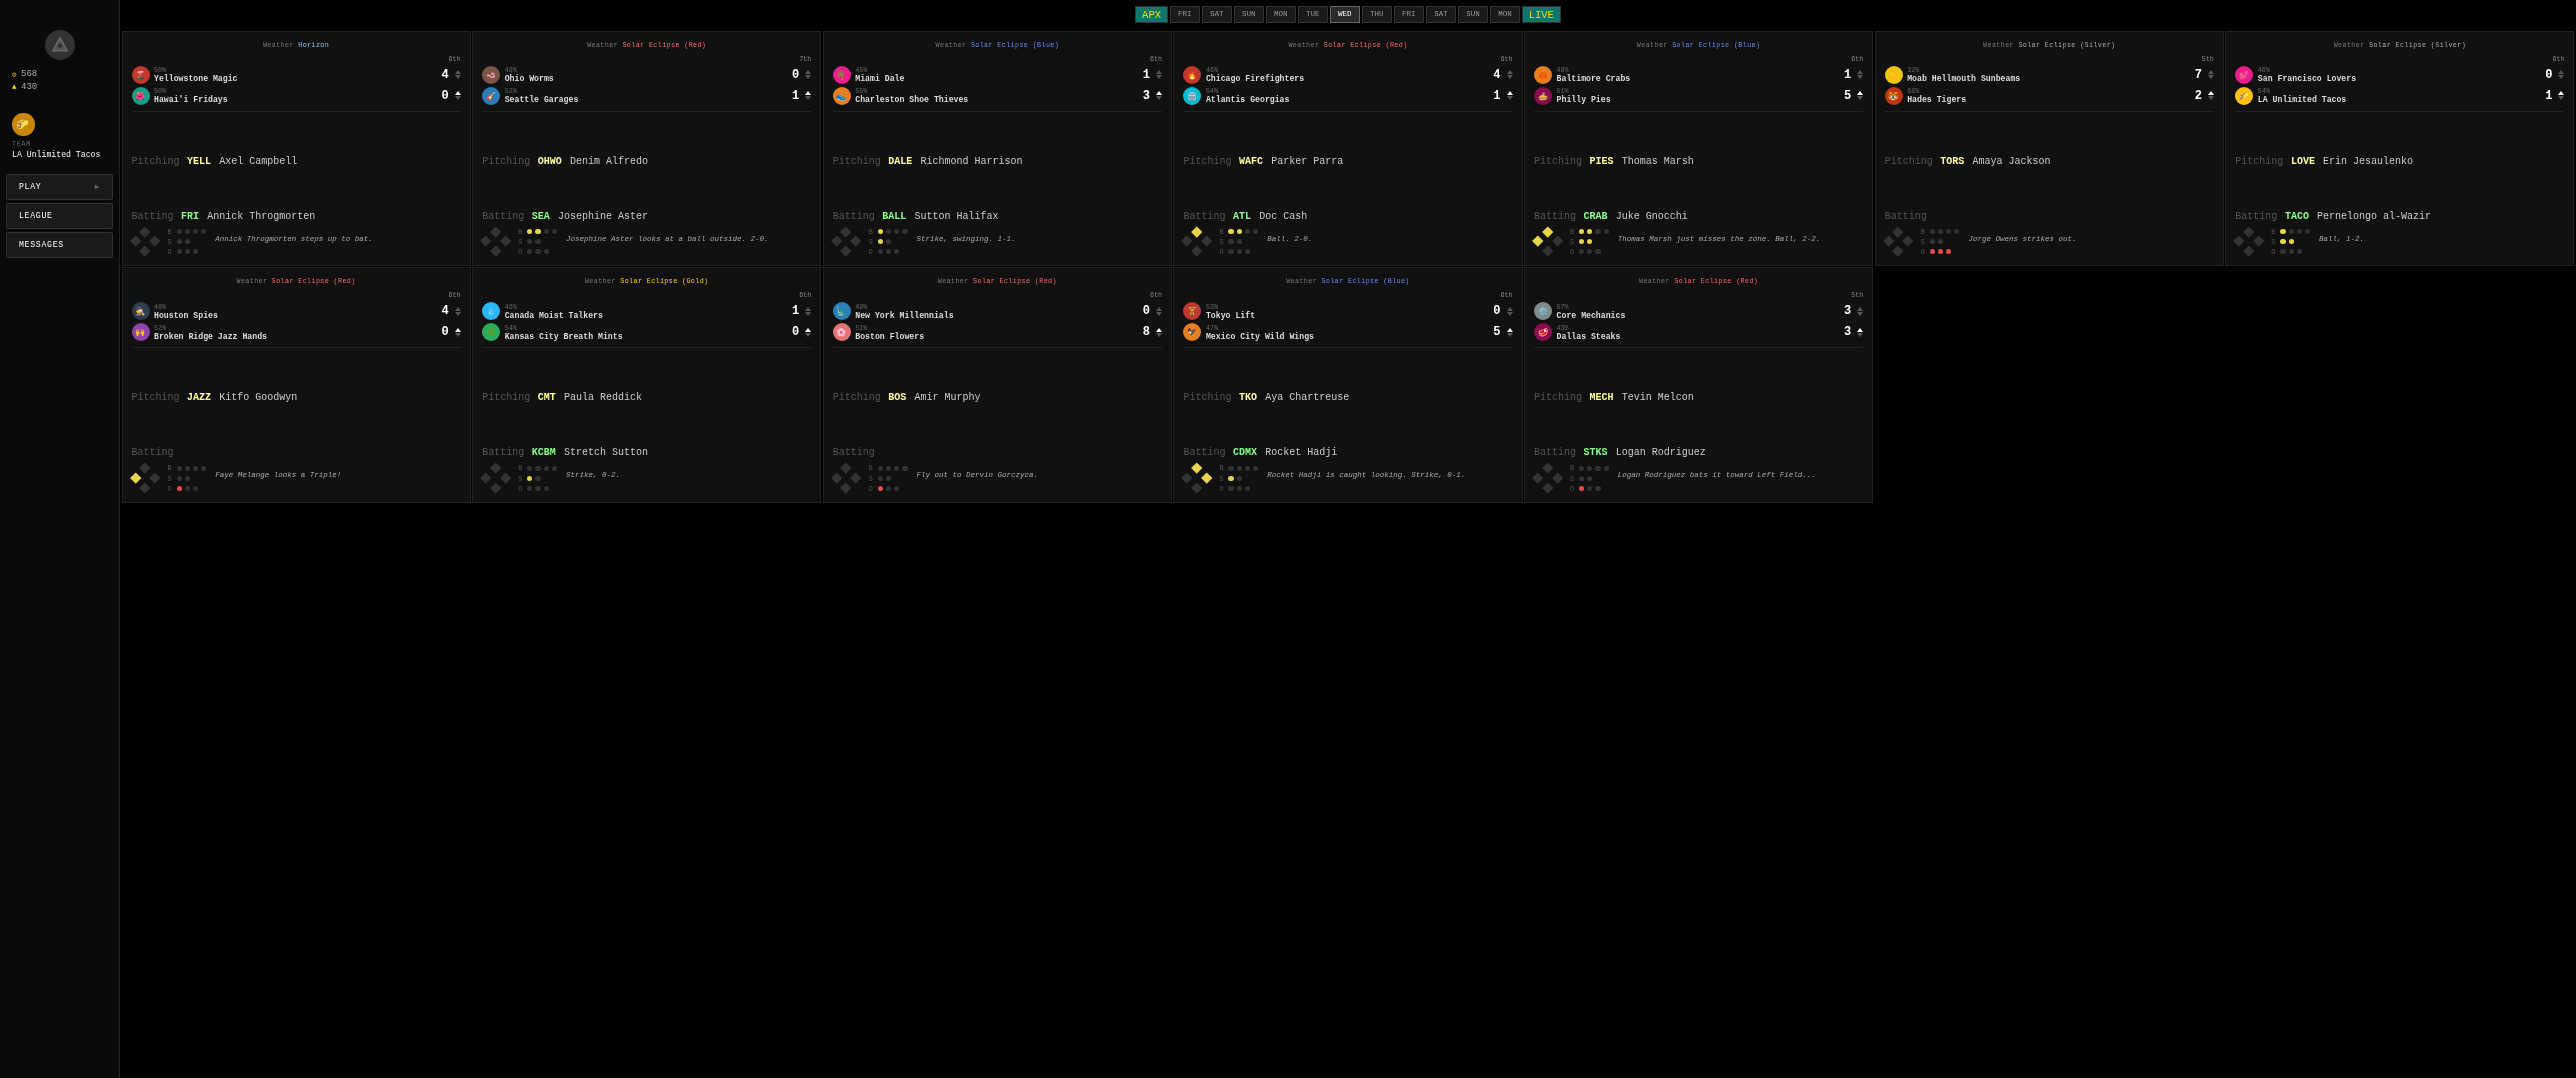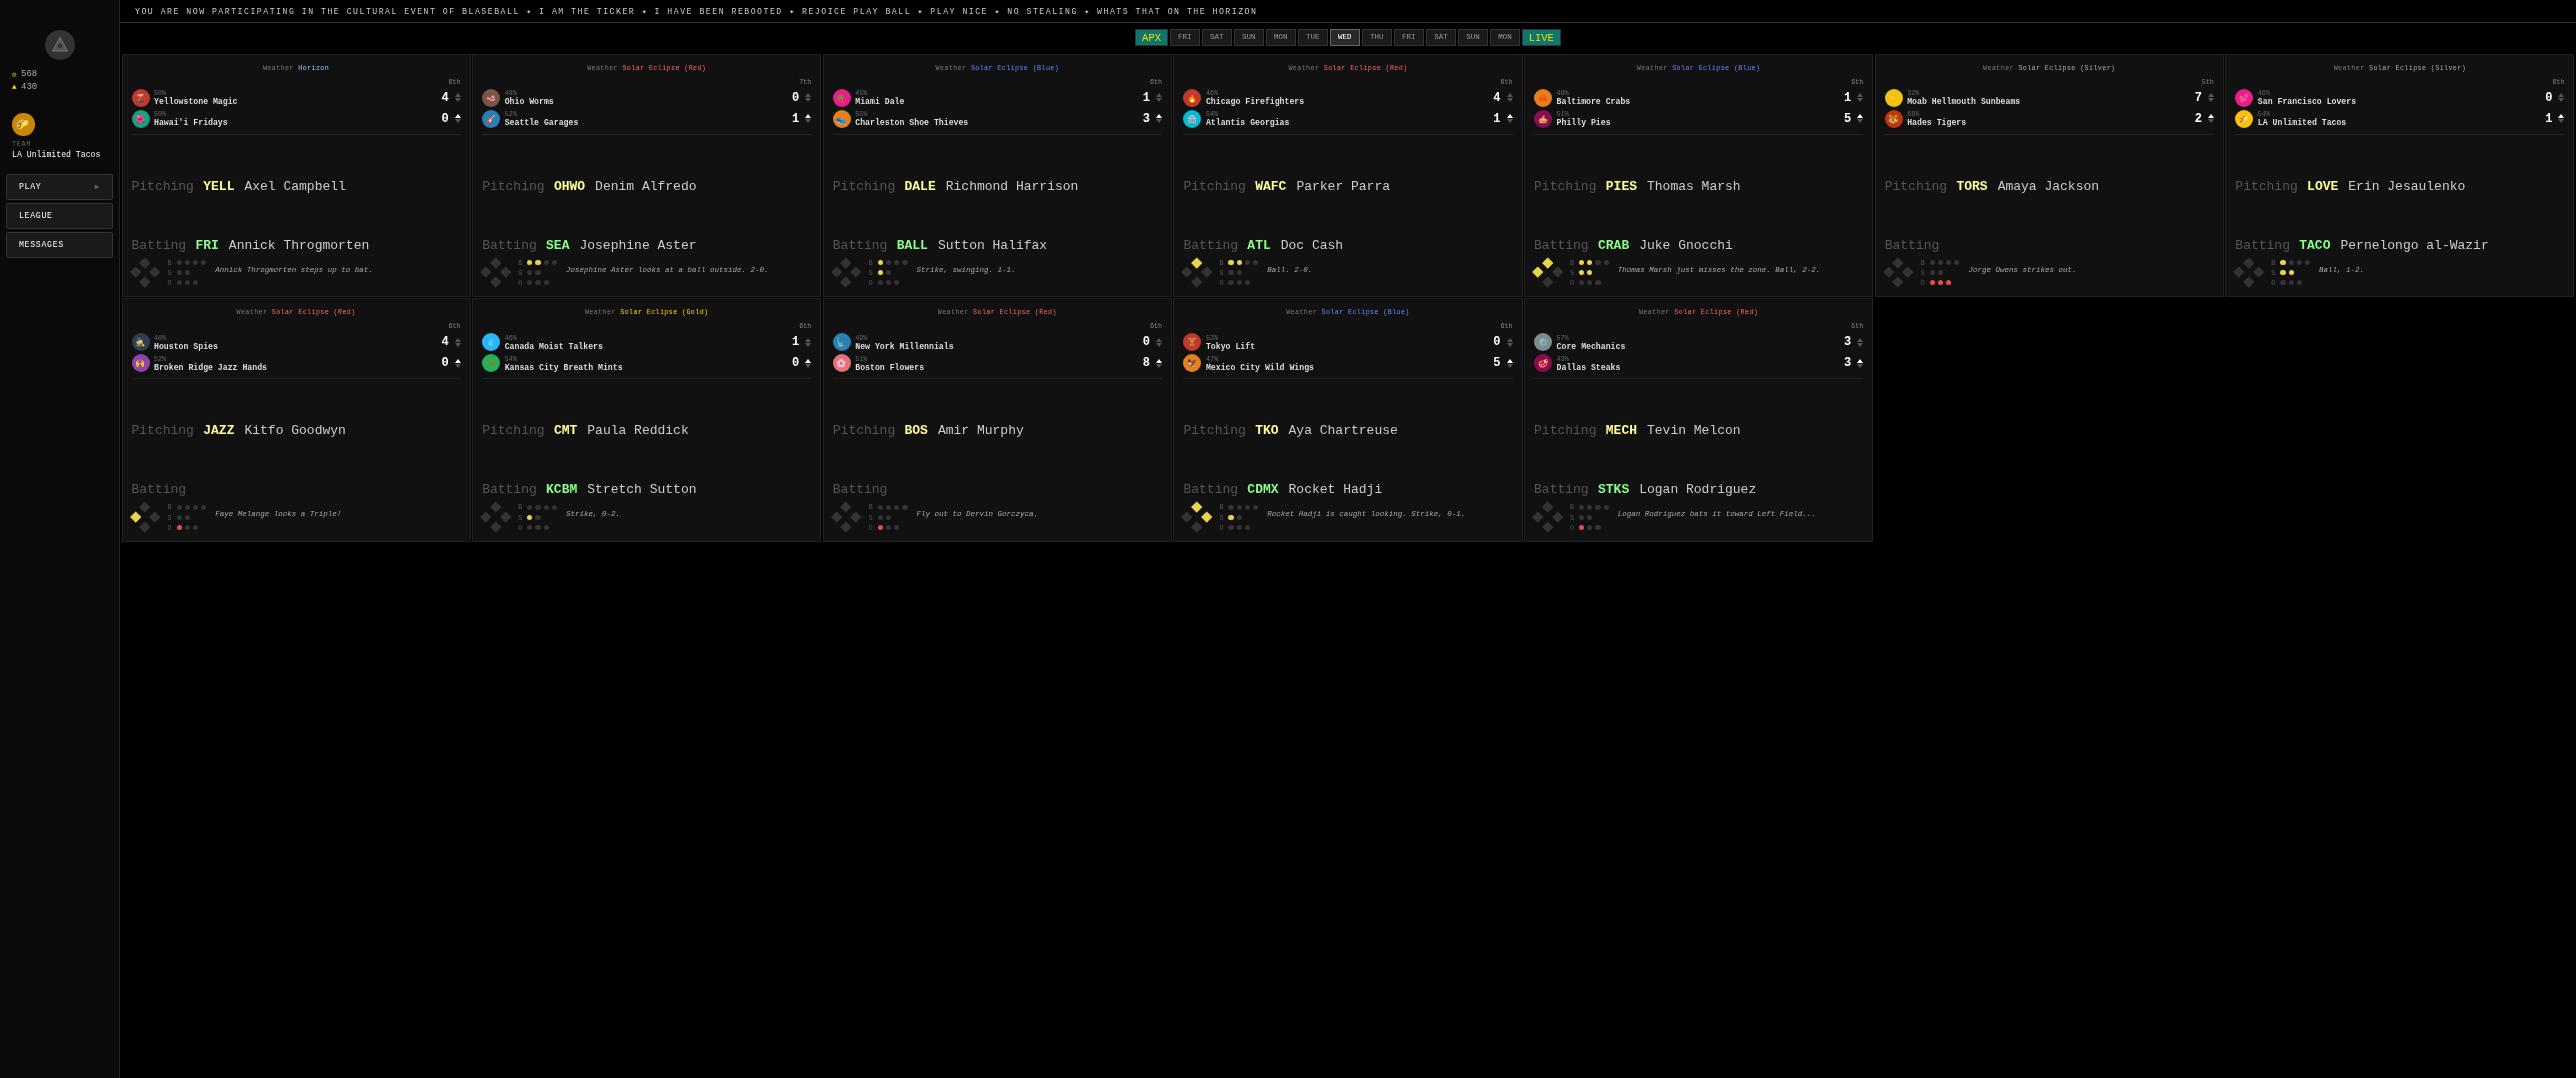--- a/index.html
+++ b/index.html
@@ -230,21 +230,21 @@
       margin-bottom: 3px;
     }
 
     .divider {
       border: none;
       border-top: 0.7px solid #222;
       margin: 6px 0;
     }
 
     .pitcher-batter {
-      font-size: 13px;
+      font-size: 10px;
       color: #777;
       margin-bottom: 1.5px;
       margin-top: 44px;
     }
     .pitcher-batter .label {
       color: #555;
       margin-right: 1.5px;
     }
     .pitcher-batter .team-abbr {
       color: #ff9;
@@ -367,23 +367,20 @@
   <div class="sidebar-btn">
     <span>LEAGUE</span>
   </div>
   <div class="sidebar-btn">
     <span>MESSAGES</span>
   </div>
 </div>
 
 <div class="main">
 
-  <div class="ticker">
-    <span id="ticker-text">YOU ARE NOW PARTICIPATING IN THE CULTURAL EVENT OF BLASEBALL  ✦  I AM THE TICKER  ✦  I HAVE BEEN REBOOTED  ✦  REJOICE PLAY BALL  ✦  PLAY NICE  ✦  NO STEALING  ✦  WHATS THAT ON THE HORIZON</span>
-  </div>
 
   <div class="day-nav">
     <div id="day-nav-container" style="display:flex; gap:1.5px;">
         <div class="day-btn special">APX</div>
         <div class="day-btn">FRI</div>
         <div class="day-btn">SAT</div>
         <div class="day-btn">SUN</div>
         <div class="day-btn">MON</div>
         <div class="day-btn">TUE</div>
         <div class="day-btn active">WED</div>

